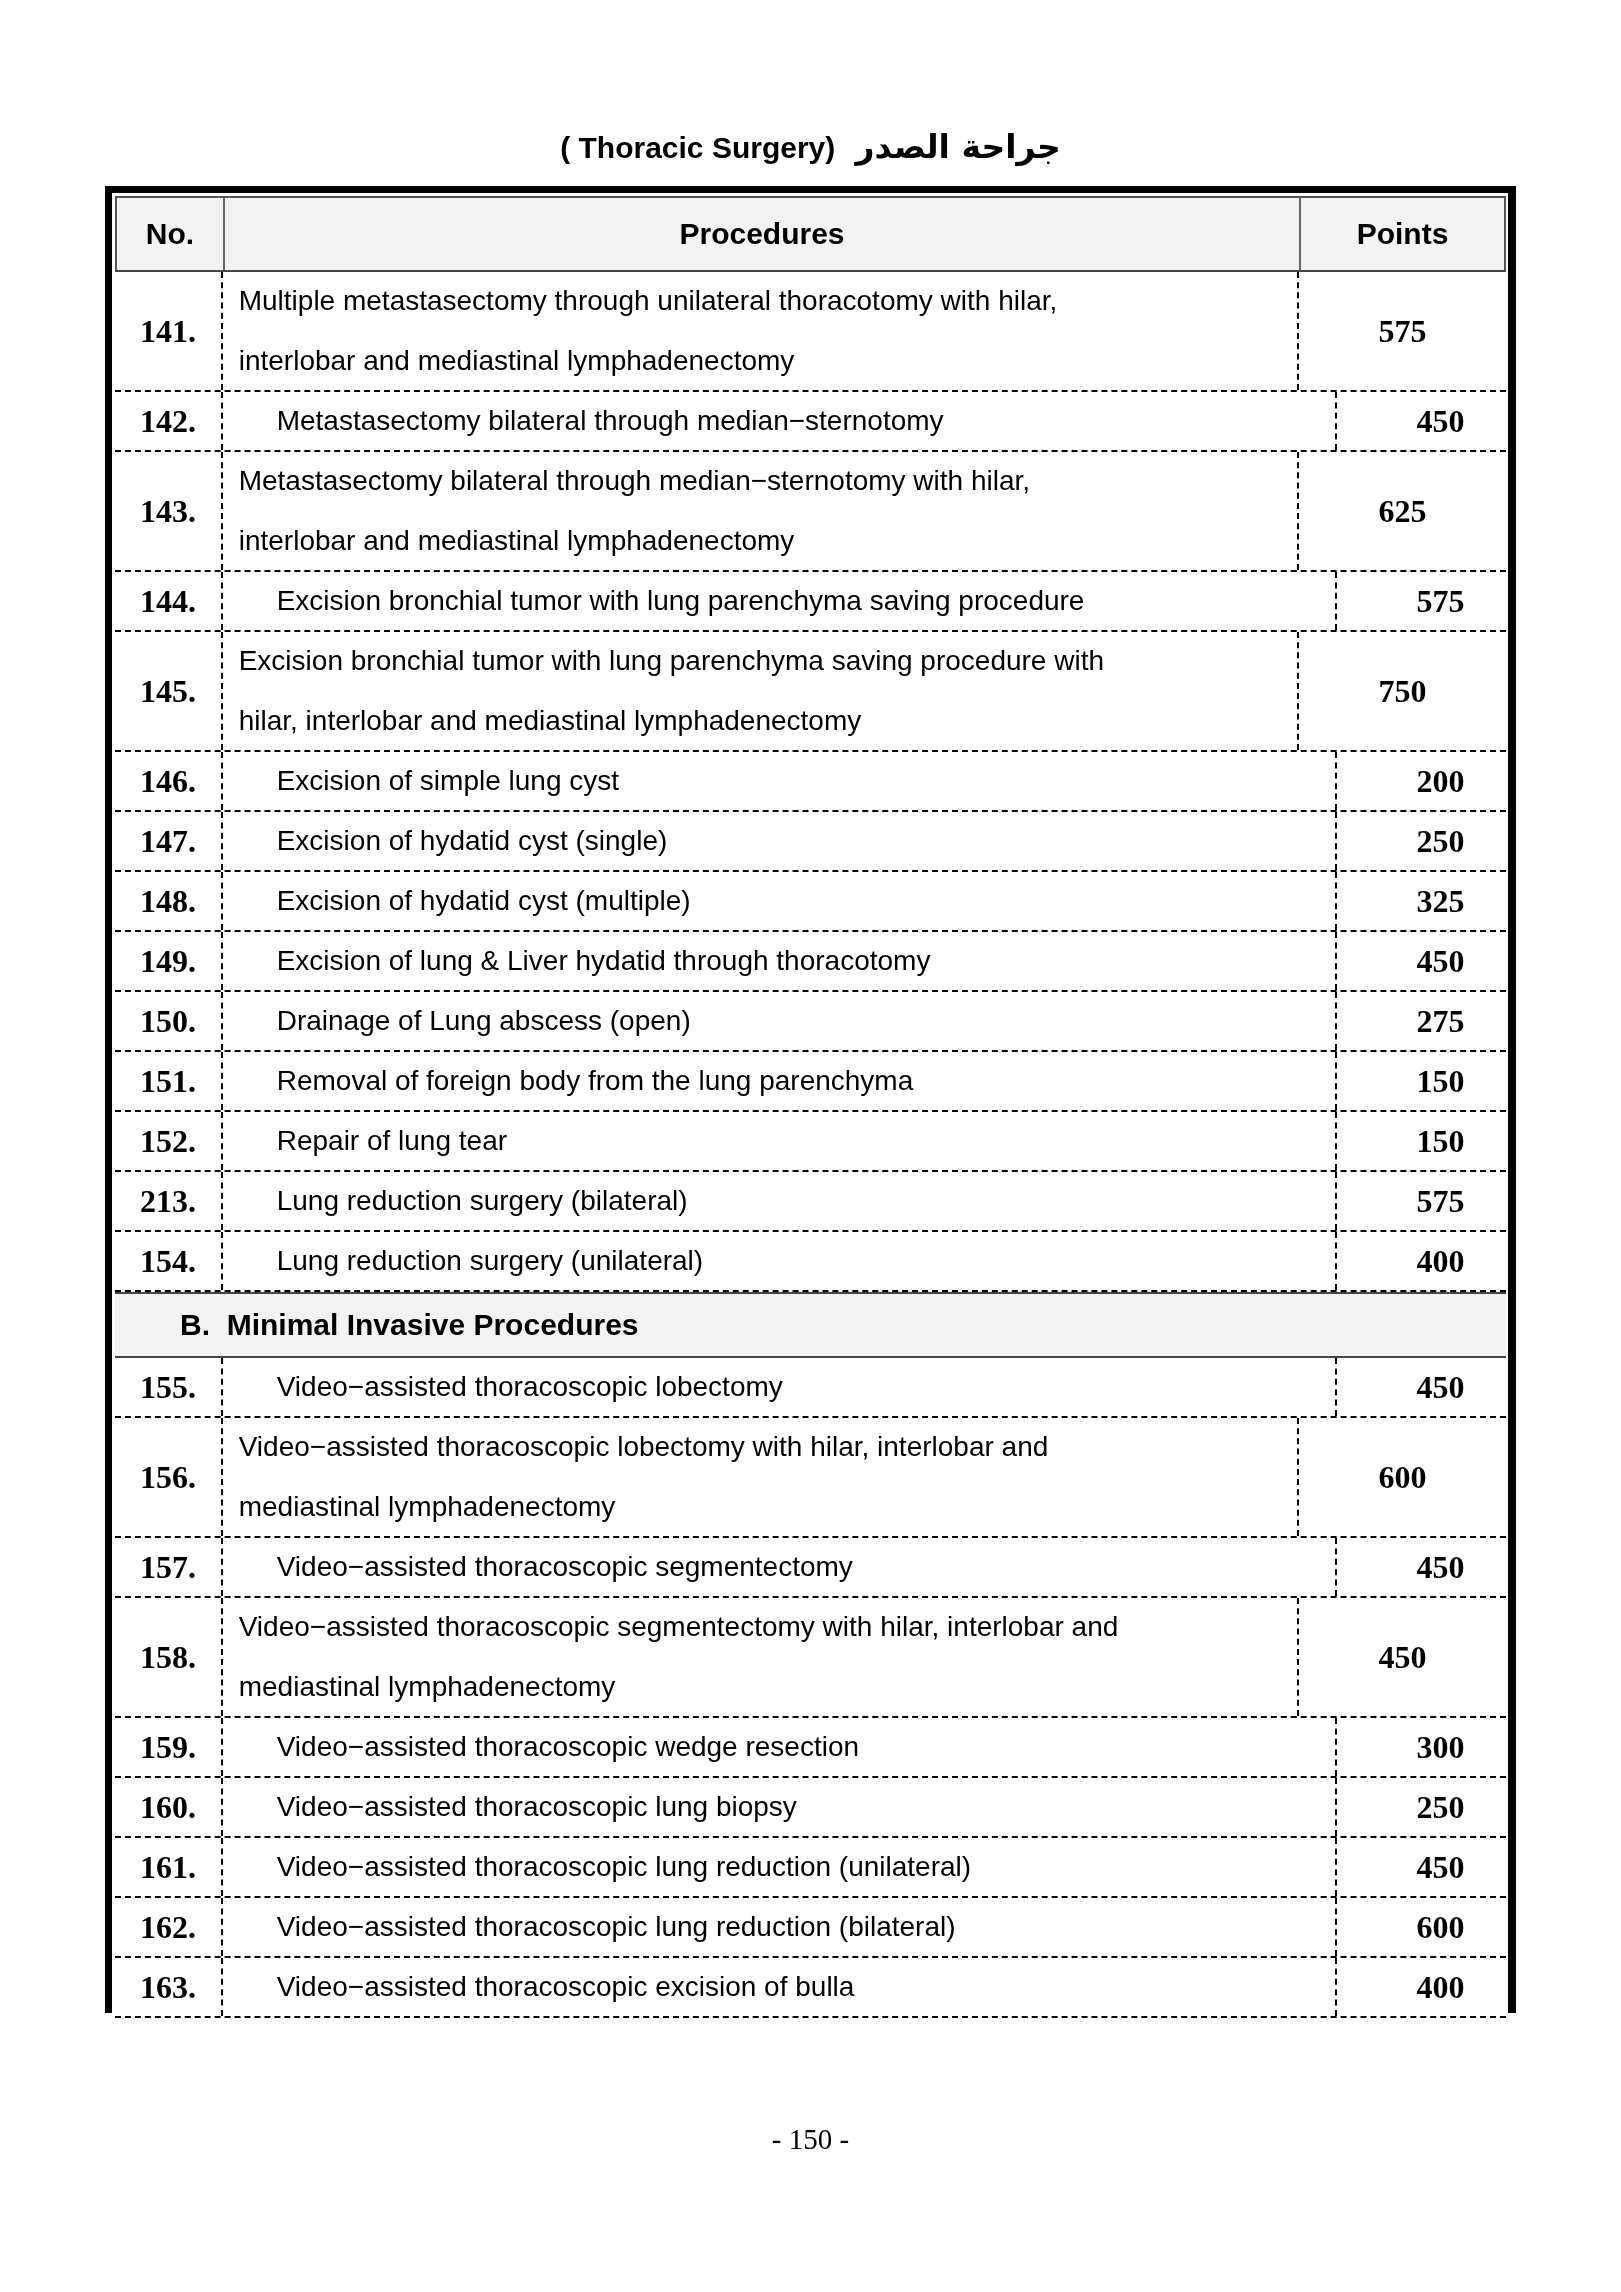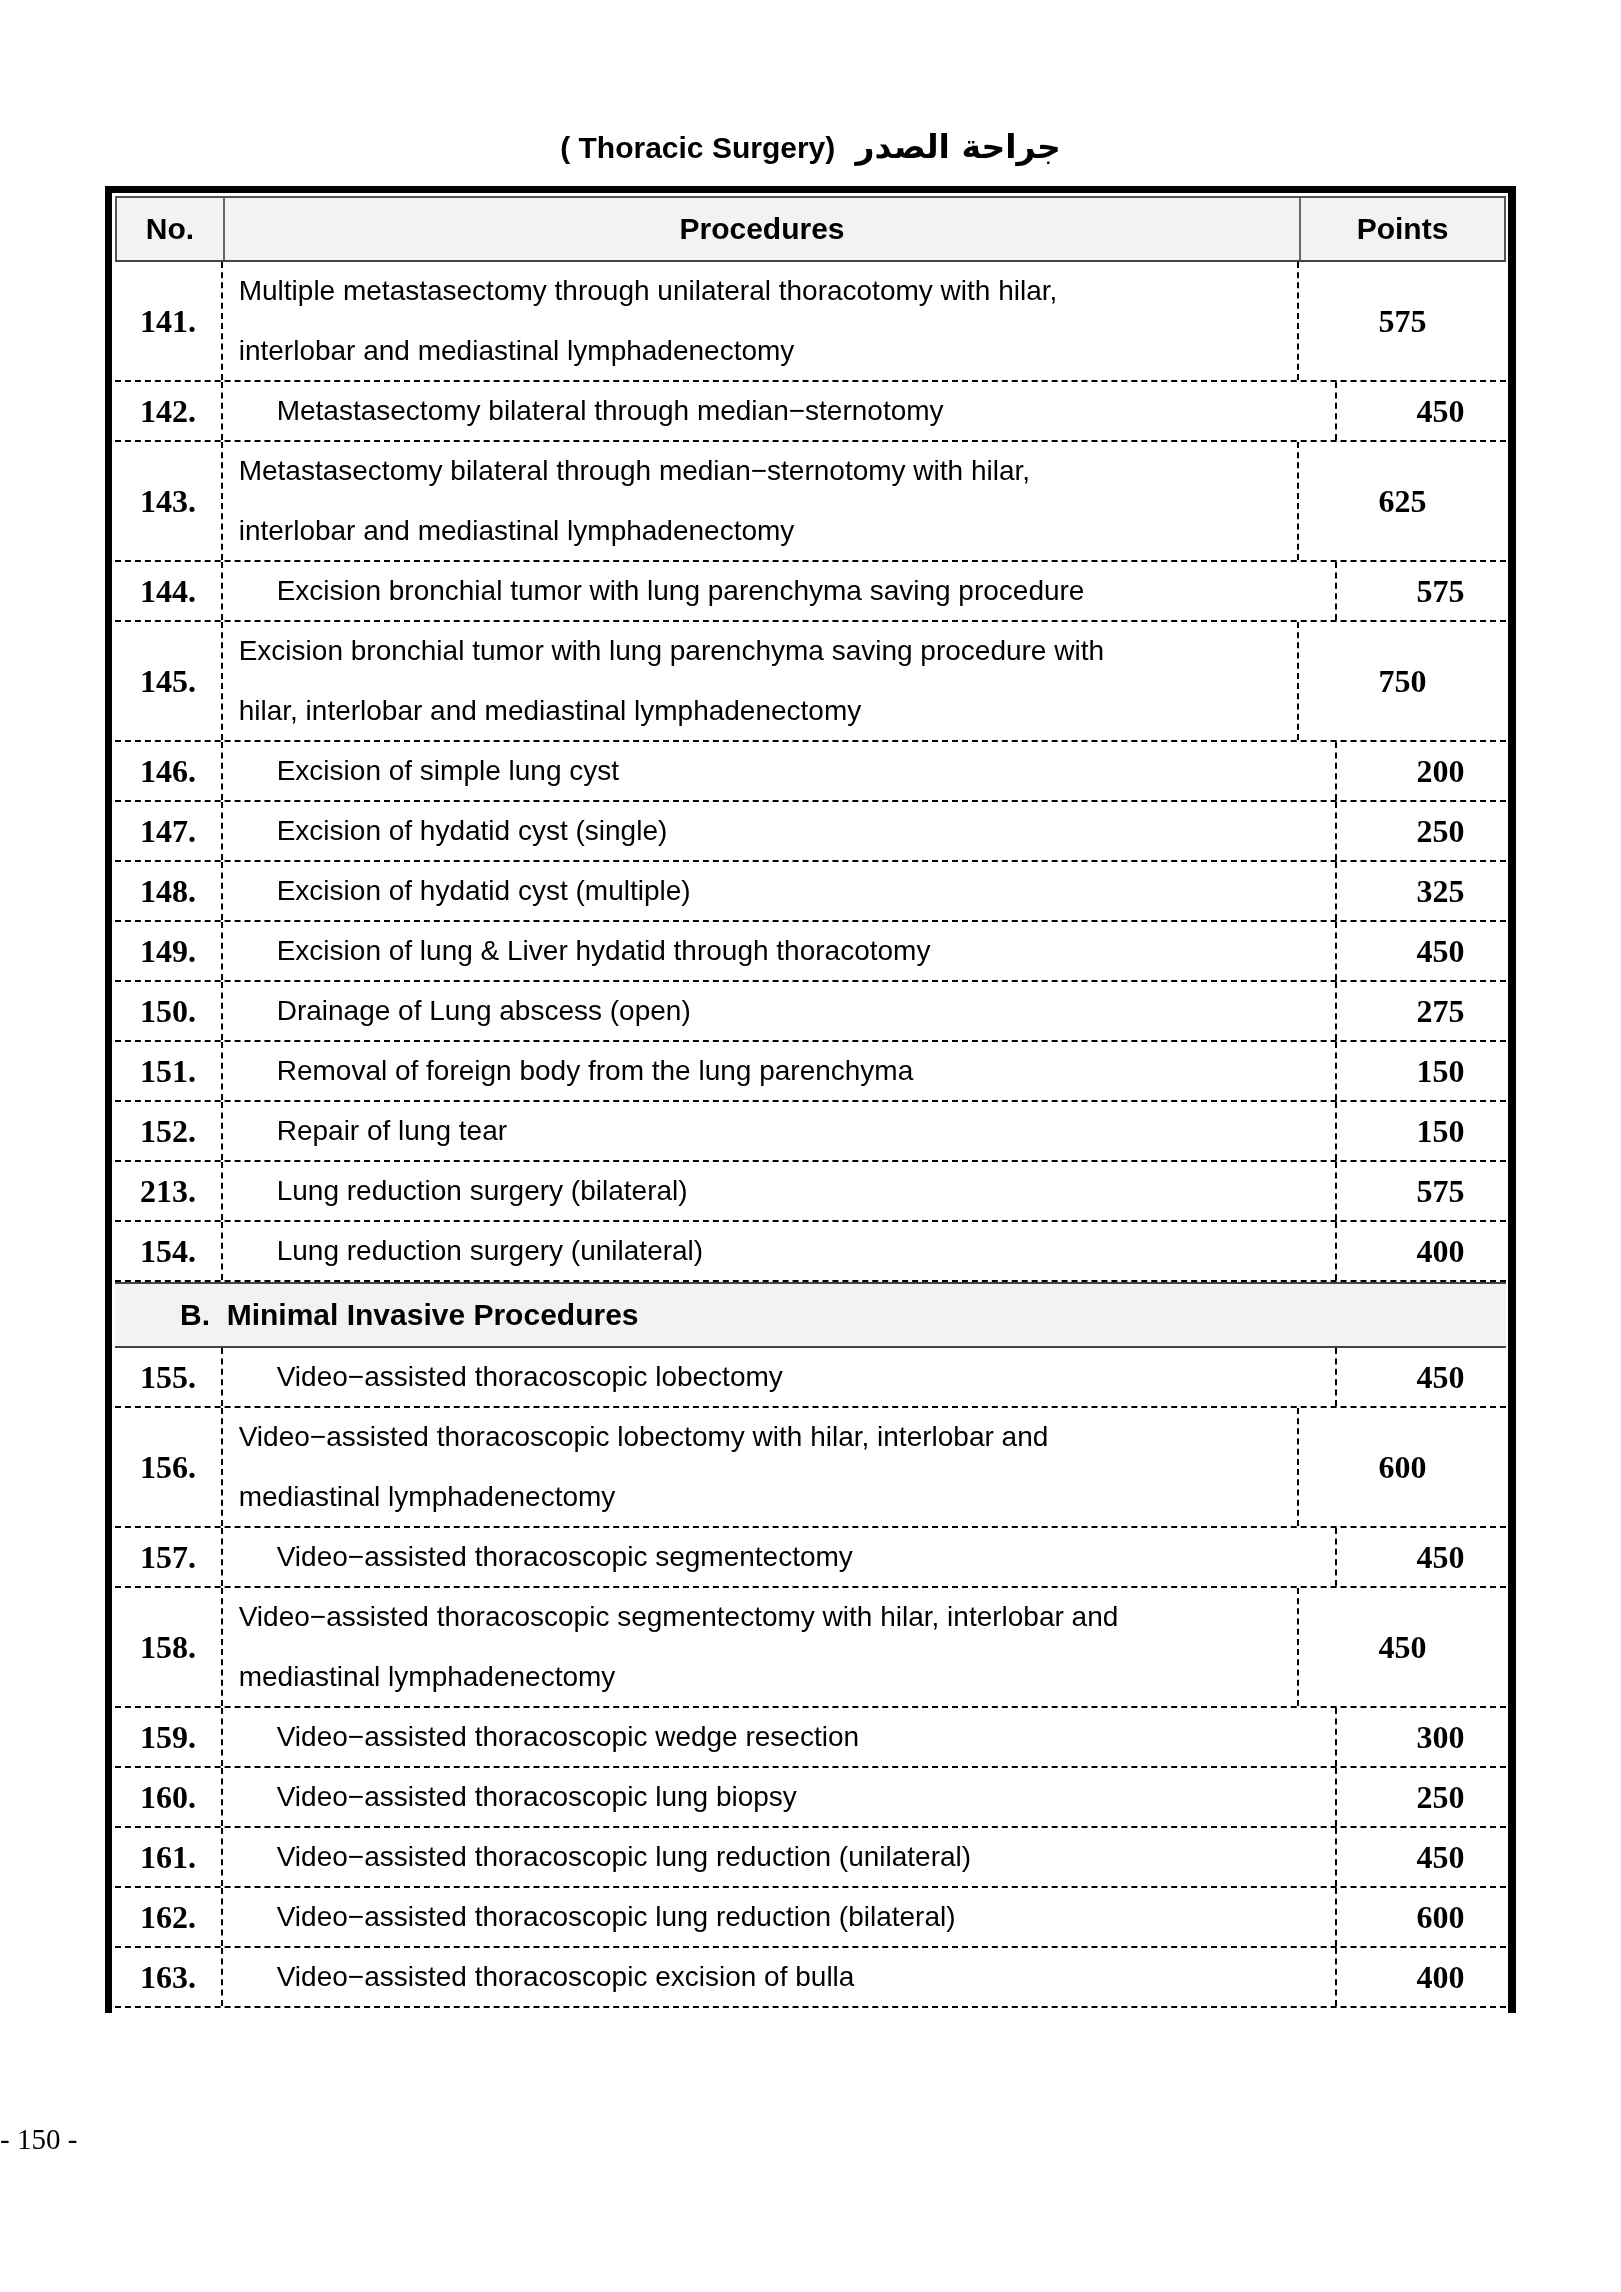--- a/index.html
+++ b/index.html
@@ -50,21 +50,21 @@
   .row {
     display: flex;
     position: relative;
     box-sizing: border-box;
     border-bottom: 2px dashed #000;
   }
   .row.header {
     background: #f2f2f2;
     border: 2px solid #555;
     border-bottom: 2.9px solid #444;
-    height: 66px;
+    height: 76px;
     text-align: right;
   }
   .cell {
     box-sizing: border-box;
     display: flex;
     align-items: center;
   }
   .c-no {
     width: 108px;
     justify-content: center;
@@ -114,20 +114,21 @@
     padding-left: 65px;
     display: flex;
     align-items: center;
     white-space: pre;
   }
   .page-number {
     position: absolute;
     left: 0;
     width: 1621px;
     top: 2123px;
+    text-align: center;
     font-family: "Liberation Serif", serif;
     font-size: 29px;
   }
 </style>
 </head>
 <body>
 
 <div class="title">
   <span class="en">( Thoracic Surgery)</span>
   <span class="ar" dir="rtl">جراحة الصدر</span>

